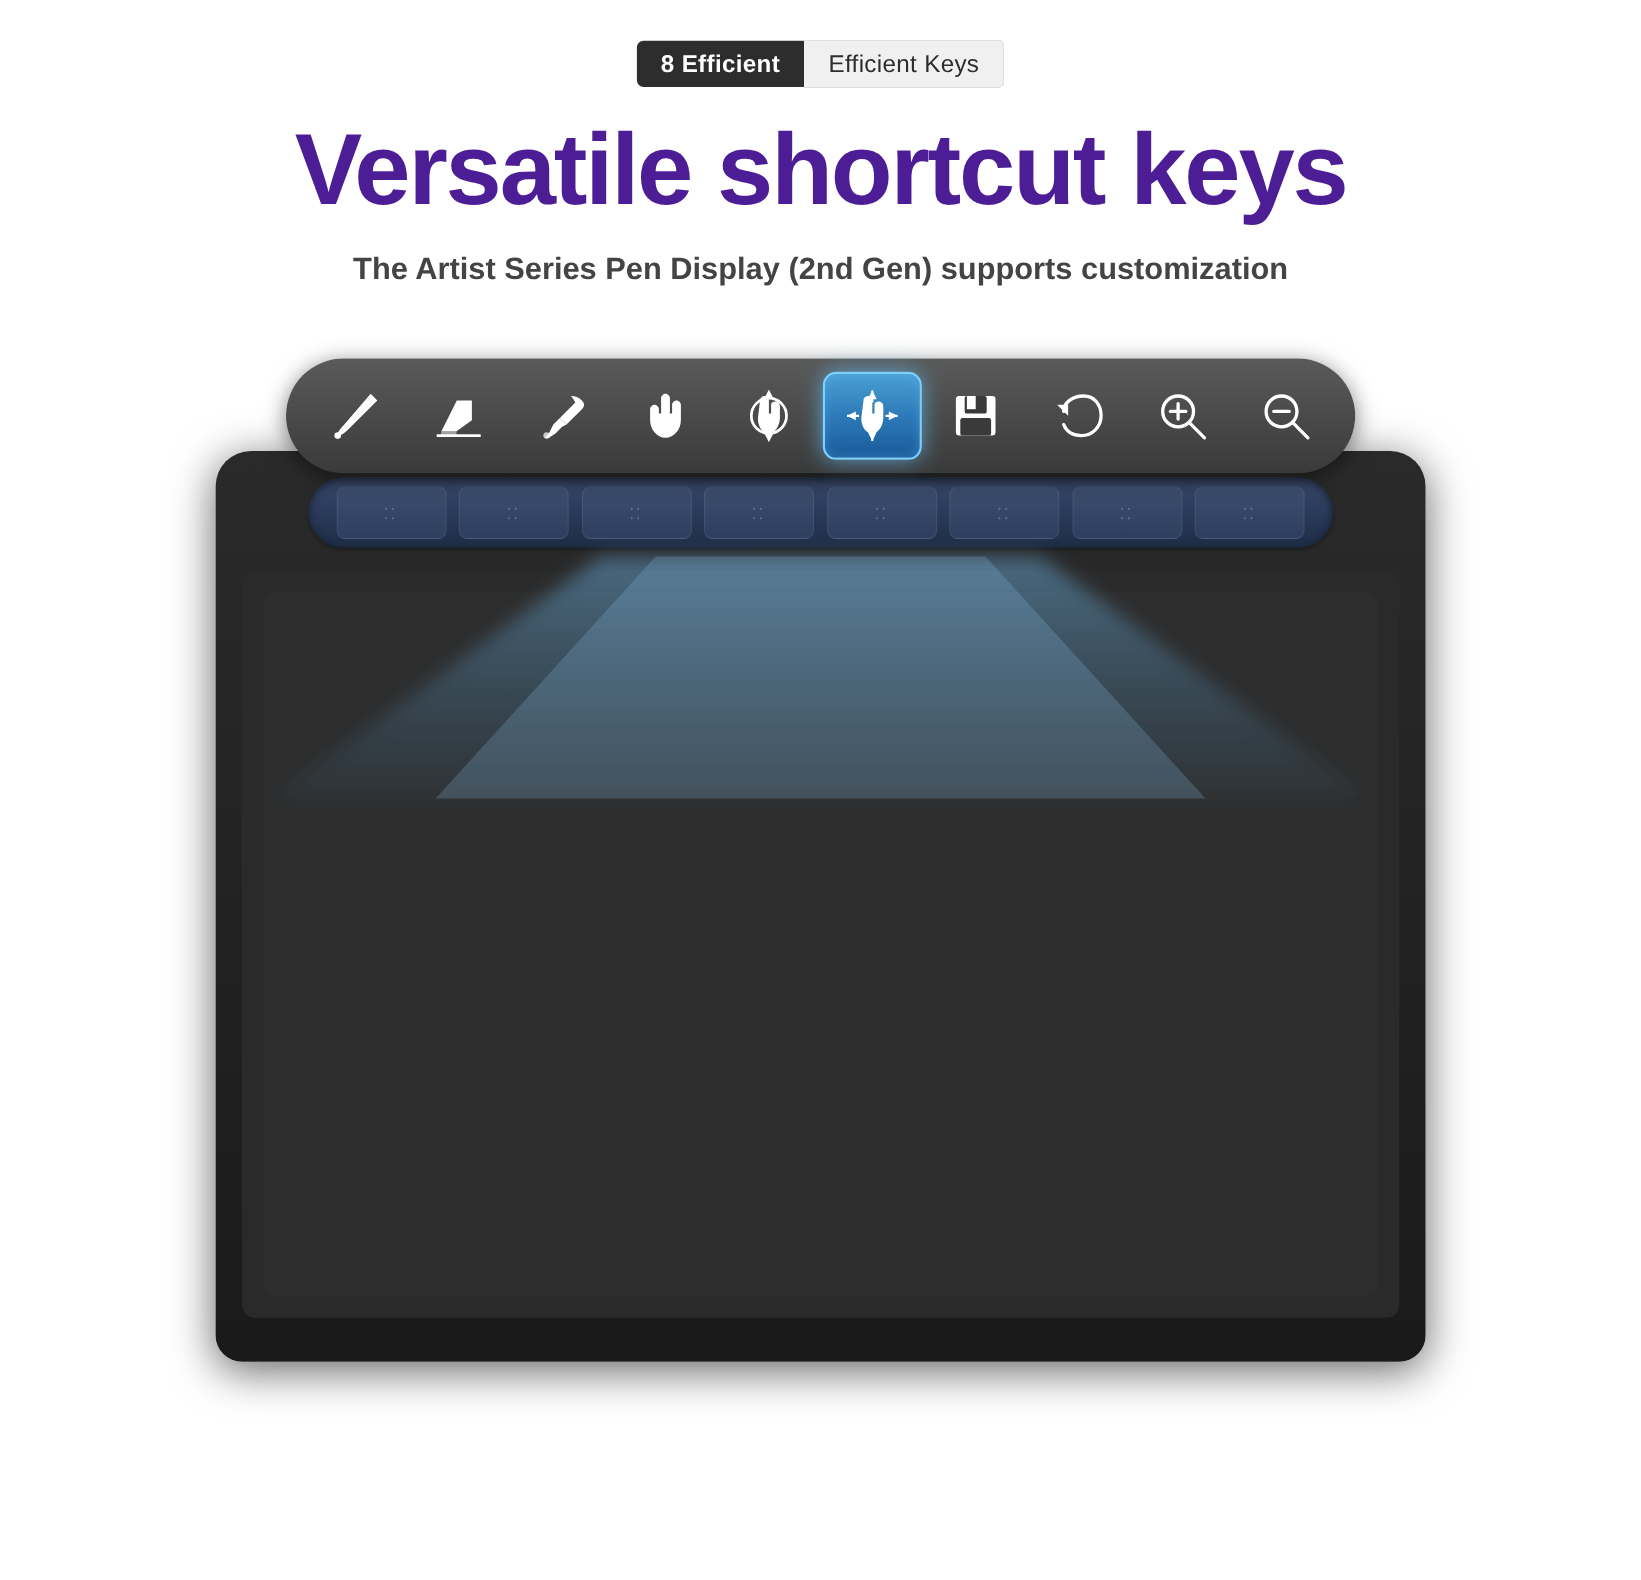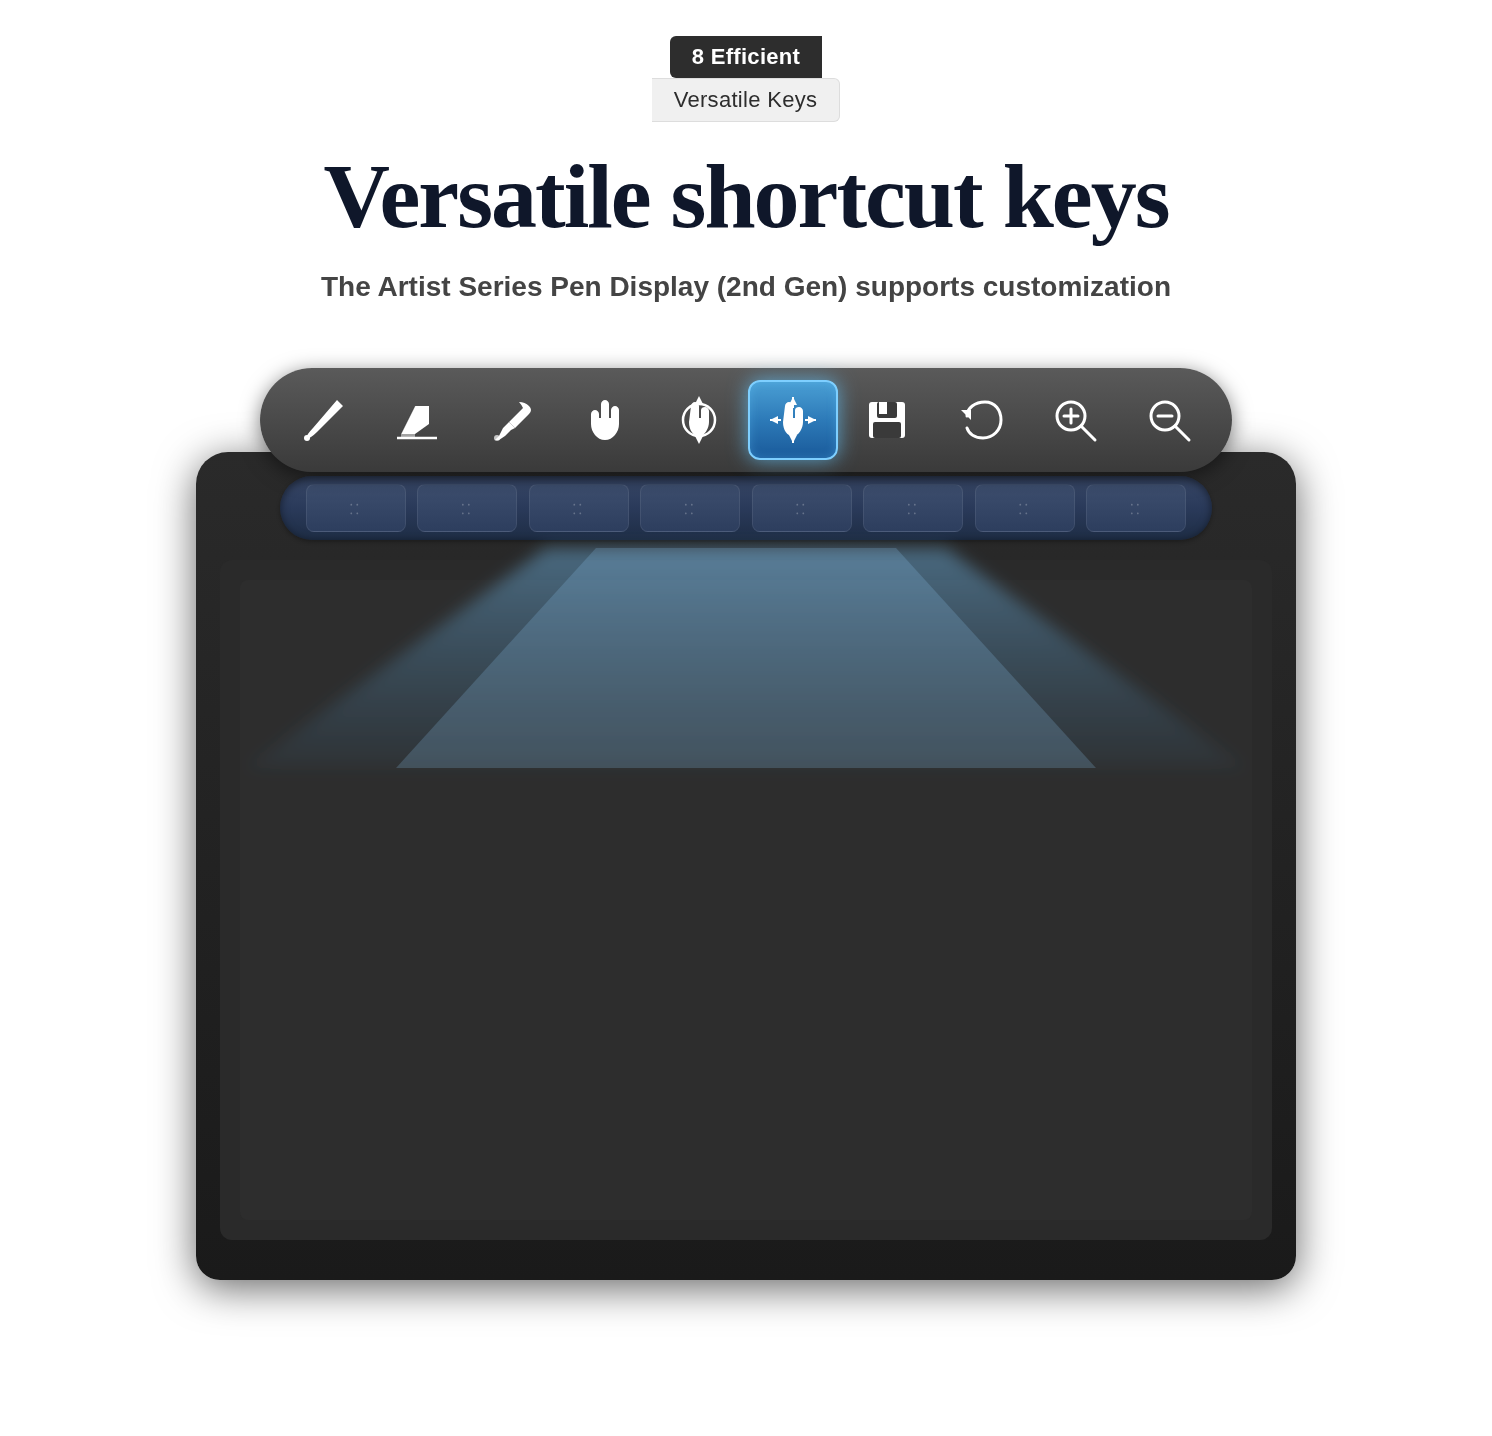--- a/index.html
+++ b/index.html
@@ -14,21 +14,20 @@
       align-items: center;
       overflow-x: hidden;
     }
 
     
     .badge-row {
       display: flex;
       align-items: center;
       margin-top: 36px;
       gap: 0;
-      flex-direction: column;
     }
 
     .badge-dark {
       background: #2d2d2d;
       color: #ffffff;
       padding: 8px 22px;
       border-radius: 6px 0 0 6px;
       font-size: 22px;
       font-weight: 600;
       letter-spacing: 0.3px;
@@ -43,26 +42,25 @@
       font-weight: 500;
       letter-spacing: 0.3px;
       border: 1px solid #ddd;
       border-left: none;
     }
 
     
     .main-heading {
       font-size: 92px;
       font-weight: 800;
-      color: #0f172a;
+      color: #4c1d95;
       margin-top: 28px;
       text-align: left;
       letter-spacing: -2px;
       line-height: 1.0;
-      font-family: Liberation Serif, serif;
     }
 
     .sub-heading {
       font-size: 28px;
       color: #444444;
       font-weight: 700;
       text-align: center;
       margin-top: 24px;
       line-height: 1.5;
       max-width: 900px;
@@ -183,21 +181,21 @@
       margin: 20px;
       border-radius: 8px;
       background: #2d2d2d;
     }
   </style>
 </head>
 <body>
 
 <div class="badge-row">
   <span class="badge-dark">8 Efficient</span>
-  <span class="badge-light">Versatile Keys</span>
+  <span class="badge-light">Efficient Keys</span>
 </div>
 
 <h1 class="main-heading">Versatile shortcut keys</h1>
 
 <p class="sub-heading">
   <span>The Artist Series Pen Display (2nd Gen) supports customization</span><br>
 </p>
 
 <div class="device-section">
 

